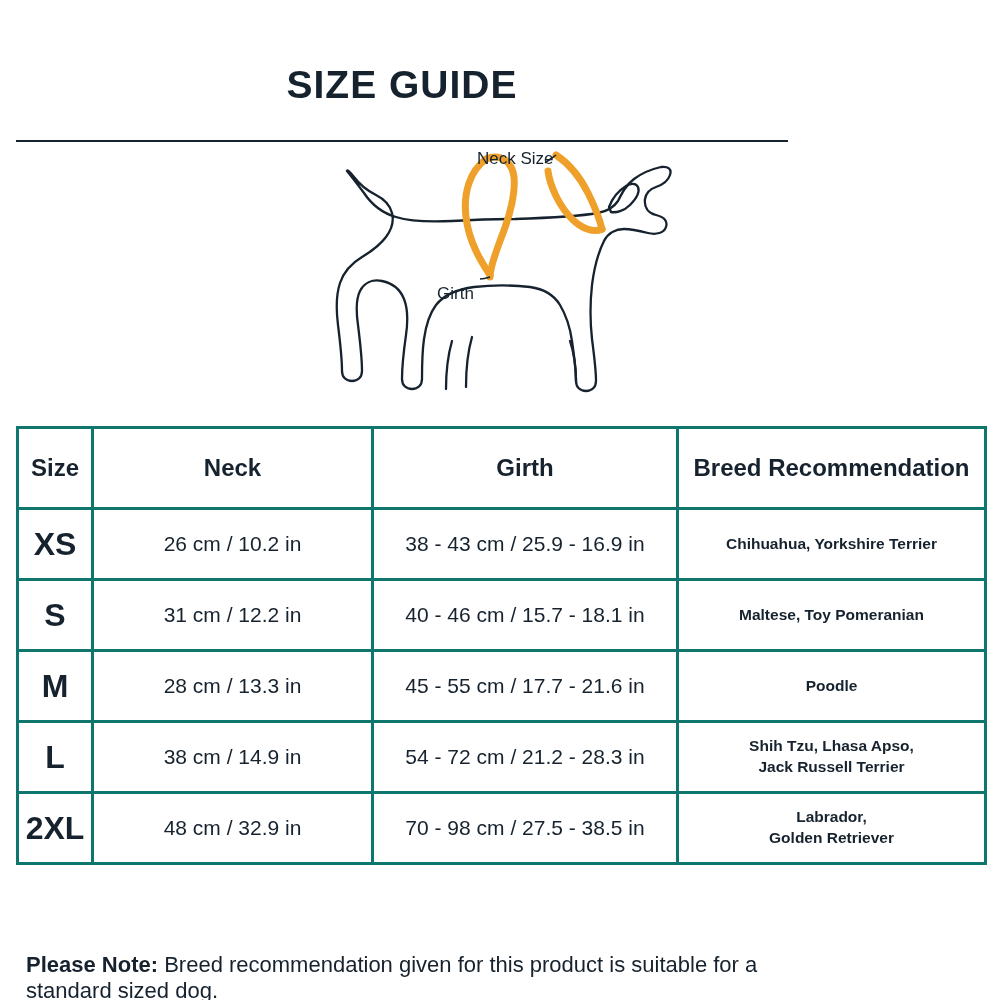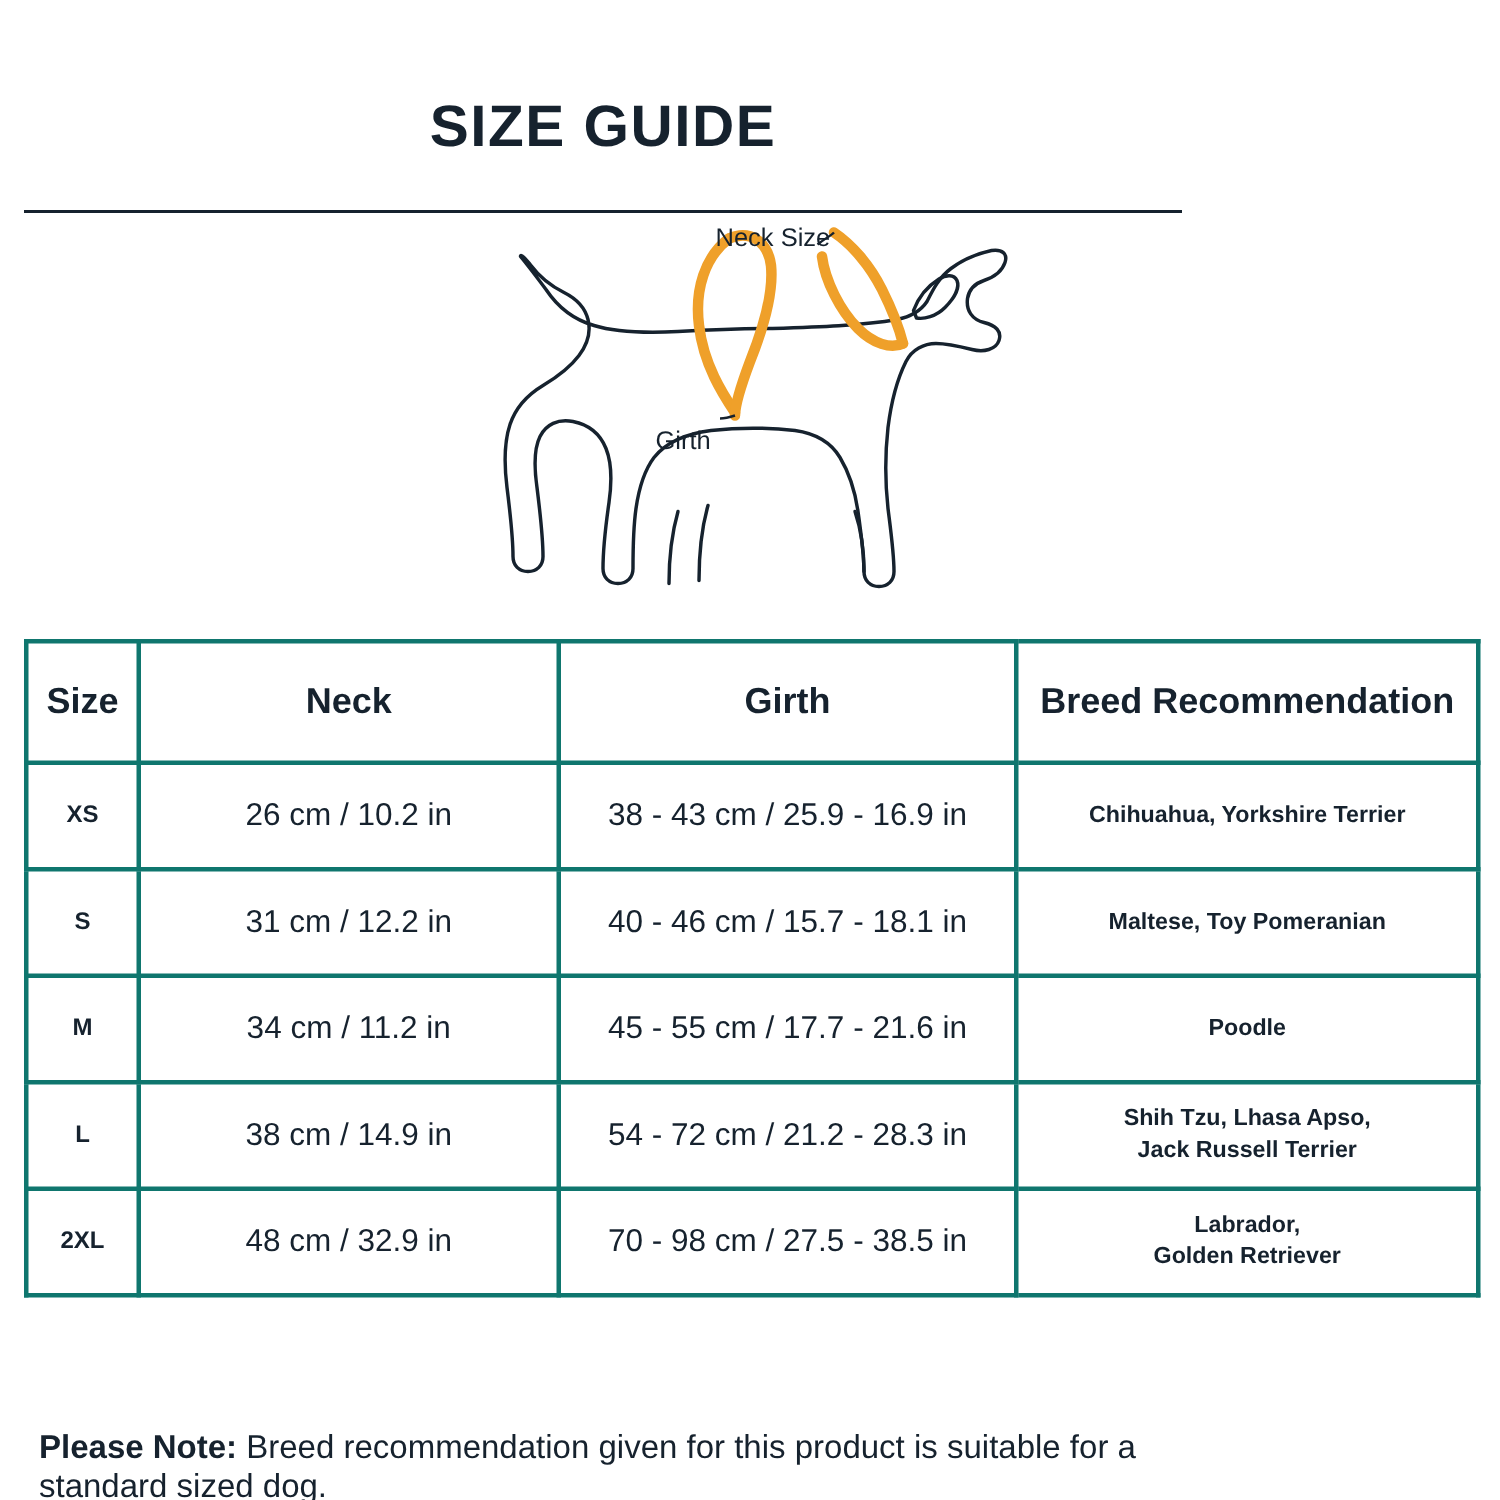--- a/index.html
+++ b/index.html
@@ -86,21 +86,21 @@
     height: 74px;
     line-height: 1.12;
     padding: 2px 4px;
   }
   col.c-size  { width: 75px; }
   col.c-neck  { width: 280px; }
   col.c-girth { width: 305px; }
   col.c-breed { width: 308px; }
 
   td.cell-size {
-    font-size: 16px;
+    font-size: 32px;
     font-weight: bold;
   }
   td.cell-meas {
     font-size: 21px;
   }
   td.cell-breed {
     font-size: 15.5px;
     font-weight: bold;
     line-height: 1.35;
     padding: 4px 6px;
@@ -222,21 +222,21 @@
           <td class="cell-breed">Chihuahua, Yorkshire Terrier</td>
         </tr>
         <tr class="row">
           <td class="cell-size">S</td>
           <td class="cell-meas">31 cm / 12.2 in</td>
           <td class="cell-meas">40 - 46 cm / 15.7 - 18.1 in</td>
           <td class="cell-breed">Maltese, Toy Pomeranian</td>
         </tr>
         <tr class="row">
           <td class="cell-size">M</td>
-          <td class="cell-meas">34 cm / 11.2 in</td>
+          <td class="cell-meas">28 cm / 13.3 in</td>
           <td class="cell-meas">45 - 55 cm / 17.7 - 21.6 in</td>
           <td class="cell-breed">Poodle</td>
         </tr>
         <tr class="row">
           <td class="cell-size">L</td>
           <td class="cell-meas">38 cm / 14.9 in</td>
           <td class="cell-meas">54 - 72 cm / 21.2 - 28.3 in</td>
           <td class="cell-breed">Shih Tzu, Lhasa Apso,<br>Jack Russell Terrier</td>
         </tr>
         <tr class="row">

